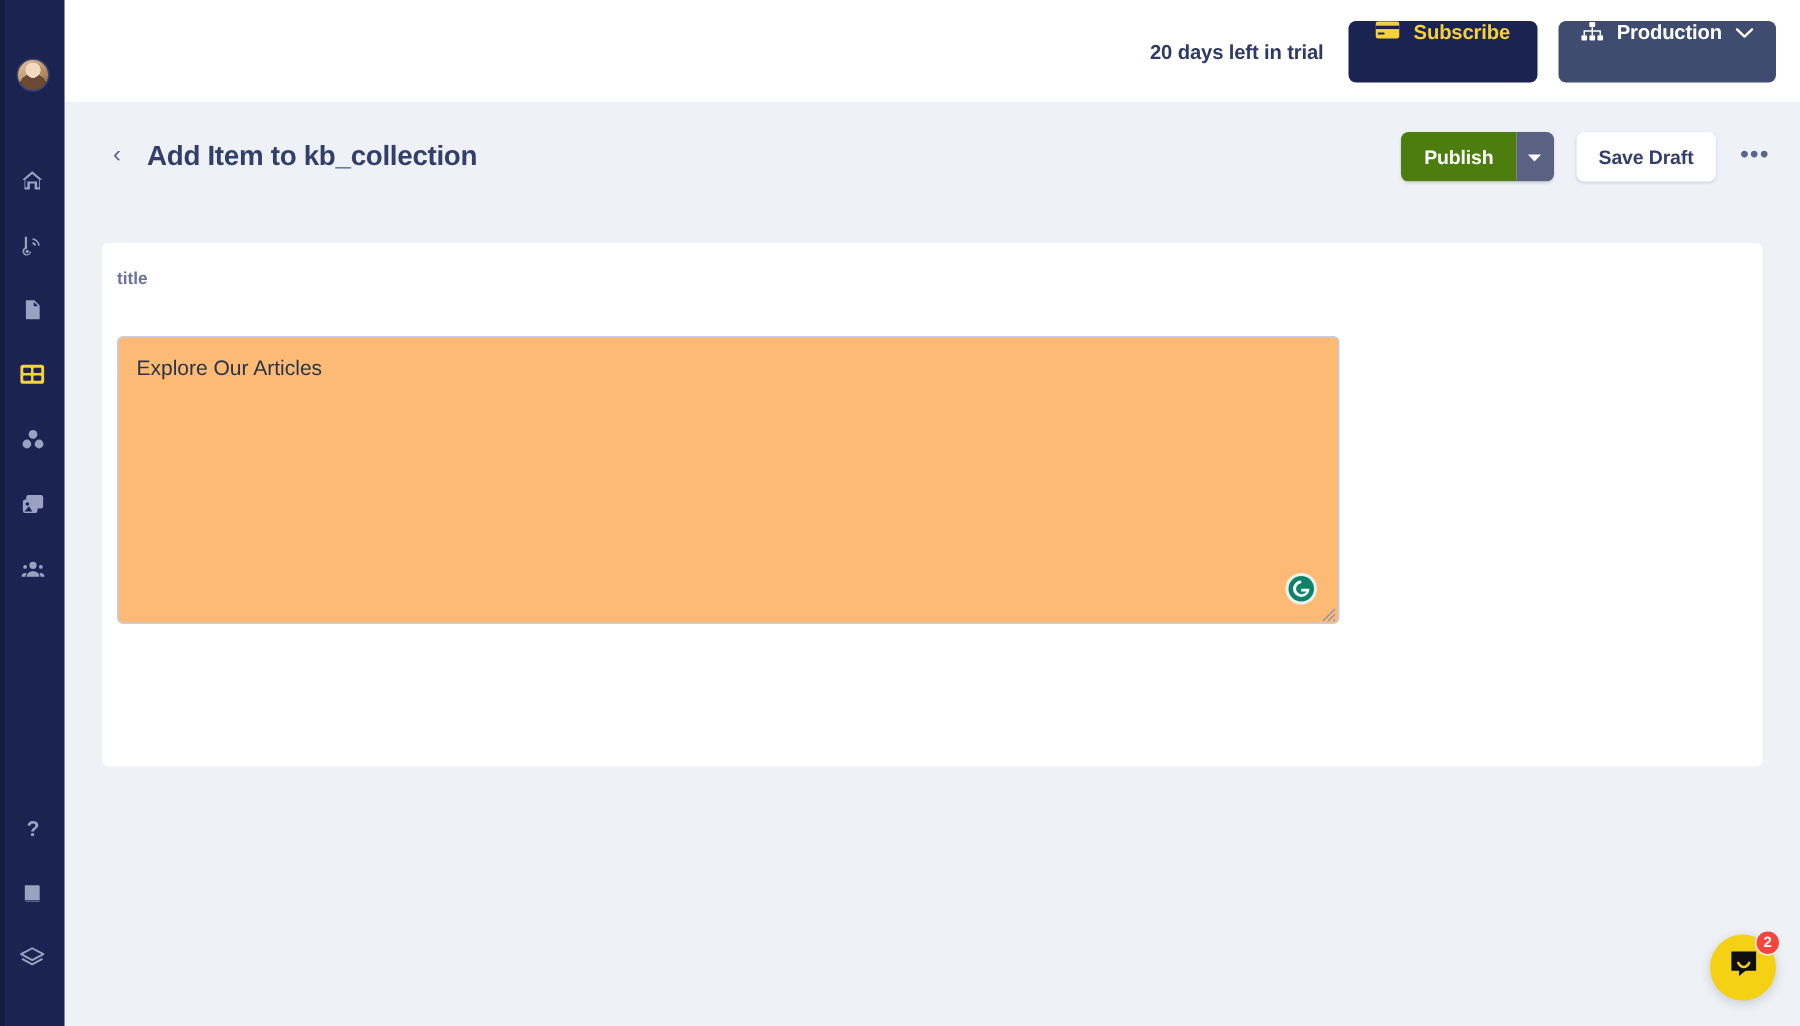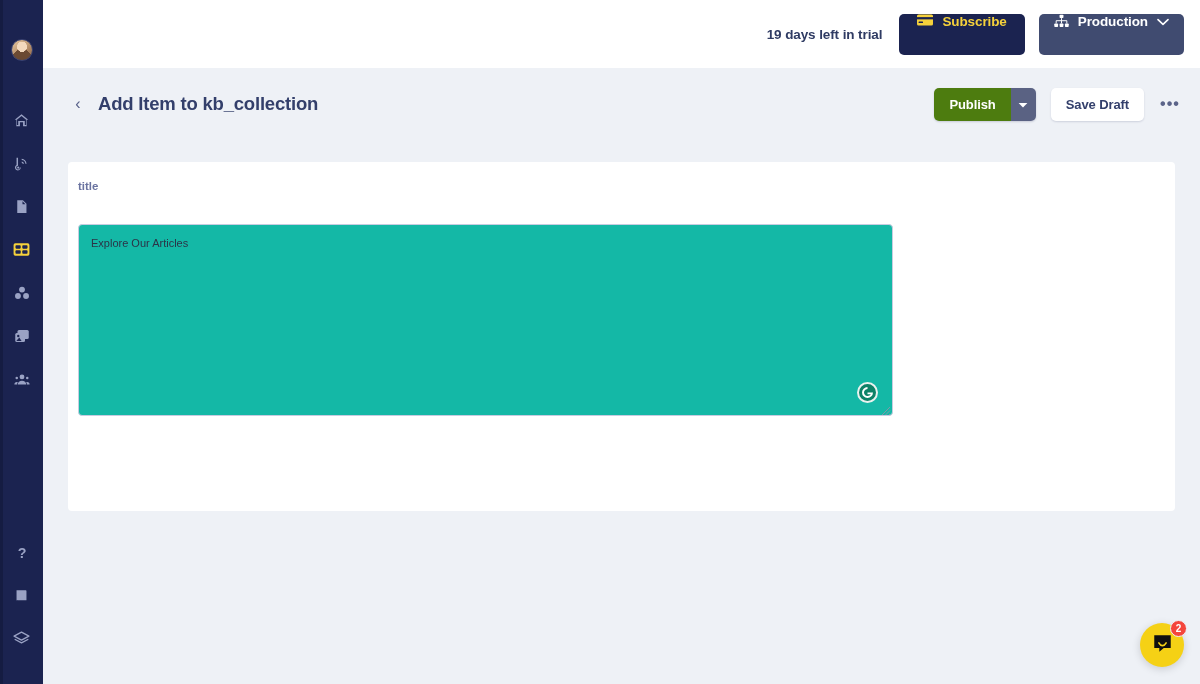--- a/index.html
+++ b/index.html
@@ -214,27 +214,27 @@
     display: block;
   }
   #slug-label { margin-top: 22px; }
   .textarea-wrap { position: relative; width: 815px; }
   #slug-textarea {
     width: 815px;
     height: 192px;
     border: 1px solid #c7cce0;
     border-radius: 4px;
     padding: 11px 12px;
-    font-size: 11px;
+    font-size: 14px;
     font-family: "Liberation Sans", sans-serif;
     color: #2c3347;
     outline: none;
     resize: none;
     line-height: 1.4;
-    background: #14b8a6;
+    background: #fdba74;
     display: block;
     margin-top: 32px;
   }
   #resize-grip {
     position: absolute;
     right: 2px; bottom: 2px;
     width: 12px; height: 12px;
     pointer-events: none;
   }
   #grammarly-icon {
@@ -379,21 +379,21 @@
           <path d="M12 4 2.6 9 12 14l9.4-5L12 4z" fill="none" stroke="#9aa2c4" stroke-width="1.6" stroke-linejoin="round"></path>
           <path d="M3.4 13 12 17.6 20.6 13" fill="none" stroke="#9aa2c4" stroke-width="1.6" stroke-linejoin="round"></path>
         </svg>
       </span>
     </div>
 
   </div>
 </div>
 
 <div id="topbar">
-  <div id="trial-text">19 days left in trial</div>
+  <div id="trial-text">20 days left in trial</div>
 
   <button id="subscribe-btn">
     <span>
       <svg width="16" height="12" viewBox="0 0 20 14">
         <rect x="0" y="0" width="20" height="14" rx="2" fill="#f5d13b"></rect>
         <rect x="0" y="3.4" width="20" height="2.8" fill="#1b2350"></rect>
         <rect x="2" y="9" width="5.5" height="1.8" rx="0.5" fill="#1b2350"></rect>
       </svg>
     </span>
     <span>Subscribe</span>

